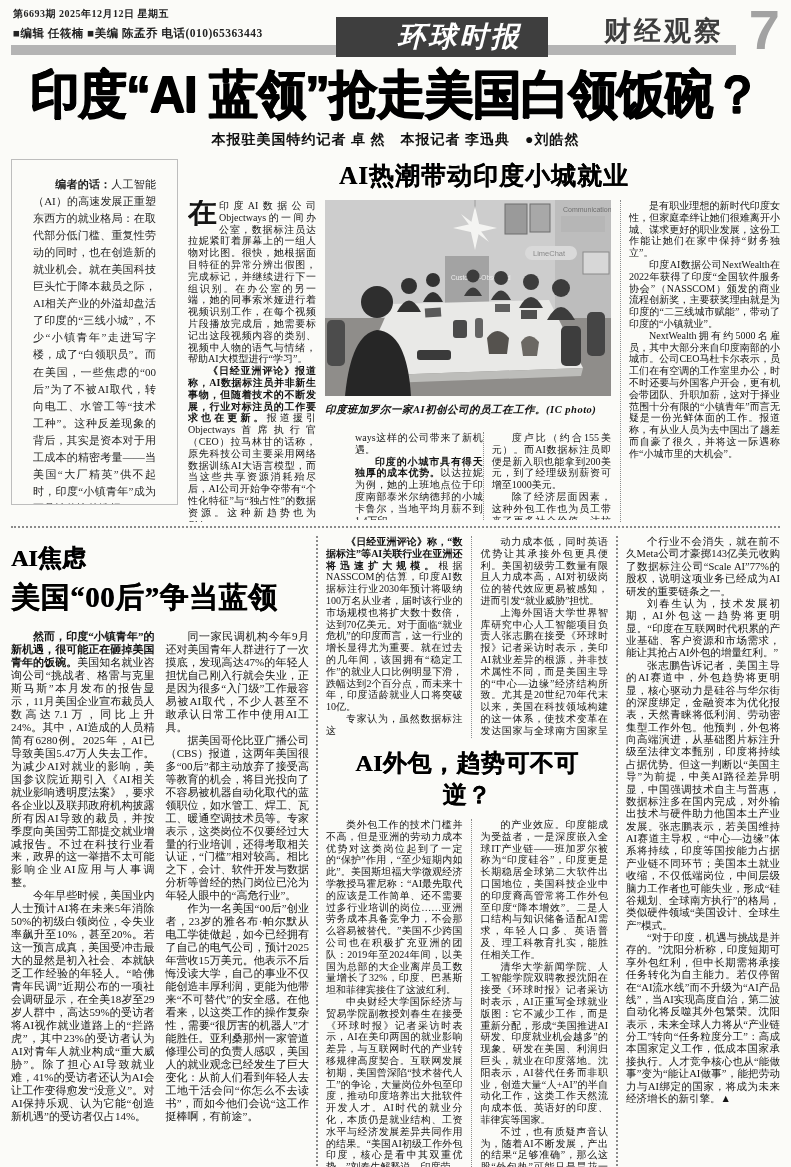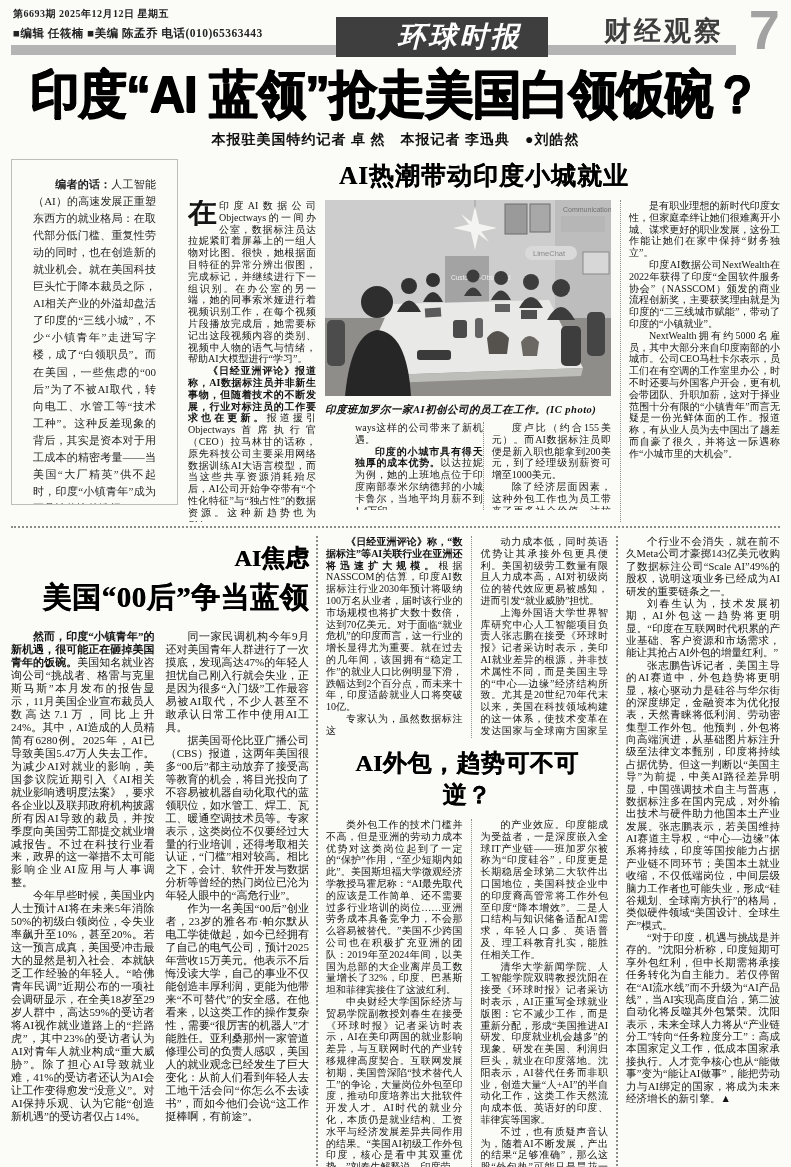--- a/index.html
+++ b/index.html
@@ -40,31 +40,31 @@
     text-shadow:.4px 0 0 #000; margin-bottom:8px; }
   .story1-cols { display:flex; gap:9px; height:322px; }
   .body-text { font-size:10px; line-height:1.18; text-align:justify; color:#141414; }
   .para { text-indent:2em; margin:0; }
   .bold-lead { font-weight:bold; }
   .s1col1 { width:128px; height:322px; overflow:hidden; }
   .dropcap { float:left; font-size:29px; line-height:25px; font-weight:900; padding-right:2px;
     font-family:"Liberation Sans",sans-serif; }
   .s1mid { width:286px; }
   .photo-wrap { width:286px; }
-  .photo-caption { font-size:10.5px; font-weight:bold; font-style:italic; margin:3px 0 5px; color:#111; letter-spacing:.5px; }
+  .photo-caption { font-size:10.5px; font-weight:bold; font-style:italic; margin:3px 0 15px; color:#111; letter-spacing:.5px; }
   .s1midrow { display:flex; height:88px; overflow:hidden;margin-left:30px; }
   .s1col2 { width:138px; }
   .s1col3 { width:138px; border-left:1px dotted #8a8a8a; padding-left:8px; }
   .s1col4 { width:160px; height:322px; overflow:hidden; border-left:1px dotted #8a8a8a; padding-left:8px; }
 
   
   .bottom-section { margin-top:9px; border-top:2px dotted #8a8a8a; padding-top:8px;
     display:flex; height:652px; }
   .story2 { width:305px; padding-right:7px; }
-  .story2-head { text-align:right; font-weight:900; color:#000; margin:6px 0 12px; text-shadow:.5px 0 0 #000; }
+  .story2-head { text-align:left; font-weight:900; color:#000; margin:6px 0 12px; text-shadow:.5px 0 0 #000; }
   .story2-head .l1 { font-size:24px; display:block; }
   .story2-head .l2 { font-size:29px; display:block; margin-top:4px; letter-spacing:.5px; }
   .story2-body { column-count:2; column-gap:11px; font-size:11px; height:528px; overflow:hidden; }
   .story3mid { width:302px; border-left:2px dotted #8a8a8a; border-right:2px dotted #8a8a8a; padding:0 8px; }
   .s3-toprow, .s3-botrow { display:flex; gap:9px; overflow:hidden; }
   .s3-toprow { height:202px; }
   .s3-botrow { height:382px; }
   .s3colA,.s3colC { width:138px; }
   .s3colB,.s3colD { width:138px; border-left:1px dotted #8a8a8a; padding-left:8px; }
   .subhead3 { text-align:center; font-size:24px; font-weight:900; color:#000; margin:9px 8px 8px;
@@ -224,20 +224,20 @@
           </div>
         <div class="s3colD body-text">
             <p class="para">的产业效应。印度能成为受益者，一是深度嵌入全球IT产业链——班加罗尔被称为“印度硅谷”，印度更是长期稳居全球第二大软件出口国地位，美国科技企业中的印度裔高管常将工作外包至印度“降本增效”。二是人口结构与知识储备适配AI需求，年轻人口多、英语普及、理工科教育扎实，能胜任相关工作。</p>
             <p class="para">清华大学新闻学院、人工智能学院双聘教授沈阳在接受《环球时报》记者采访时表示，AI正重写全球就业版图：它不减少工作，而是重新分配，形成“美国推进AI研发、印度就业机会越多”的现象。研发在美国、利润归巨头，就业在印度落地。沈阳表示，AI替代任务而非职业，创造大量“人+AI”的半自动化工作，这类工作天然流向成本低、英语好的印度、菲律宾等国家。</p>
             <p class="para">不过，也有质疑声音认为，随着AI不断发展，产出的结果“足够准确”，那么这股“外包热”可能只是昙花一现。对此，Objectways的拉马林甘给出了不同意见。他表示，“AI外包”这</p>
           </div>
       </div>
     </div>
 
     <div class="s3colE body-text">
-        <p class="para">个行业不会消失，就在前不久Meta公司才豪掷143亿美元收购了数据标注公司“Scale AI”49%的股权，说明这项业务已经成为AI研发的重要链条之一。</p>
+        <p class="para">个行业不会消失，就在前不久Meta公司才豪掷143亿美元收购了数据标注公司“Scale AI”77%的股权，说明这项业务已经成为AI研发的重要链条之一。</p>
         <p class="para">刘春生认为，技术发展初期，AI外包这一趋势将更明显。“印度在互联网时代积累的产业基础、客户资源和市场需求，能让其抢占AI外包的增量红利。”</p>
         <p class="para">张志鹏告诉记者，美国主导的AI赛道中，外包趋势将更明显，核心驱动力是硅谷与华尔街的深度绑定，金融资本为优化报表，天然青睐将低利润、劳动密集型工作外包。他预判，外包将向高端演进，从基础图片标注升级至法律文本甄别，印度将持续占据优势。但这一判断以“美国主导”为前提，中美AI路径差异明显，中国强调技术自主与普惠，数据标注多在国内完成，对外输出技术与硬件助力他国本土产业发展。张志鹏表示，若美国维持AI赛道主导权，“中心—边缘”体系将持续，印度等国按能力占据产业链不同环节；美国本土就业收缩，不仅低端岗位，中间层级脑力工作者也可能失业，形成“硅谷规划、全球南方执行”的格局，类似硬件领域“美国设计、全球生产”模式。</p>
         <p class="para">“对于印度，机遇与挑战是并存的。”沈阳分析称，印度短期可享外包红利，但中长期需将承接任务转化为自主能力。若仅停留在“AI流水线”而不升级为“AI产品线”，当AI实现高度自治，第二波自动化将反噬其外包繁荣。沈阳表示，未来全球人力将从“产业链分工”转向“任务粒度分工”：高成本国家定义工作，低成本国家承接执行。人才竞争核心也从“能做事”变为“能让AI做事”，能把劳动力与AI绑定的国家，将成为未来经济增长的新引擎。▲</p>
       </div>
   </div>
 
 </div>
 
 </body></html>

